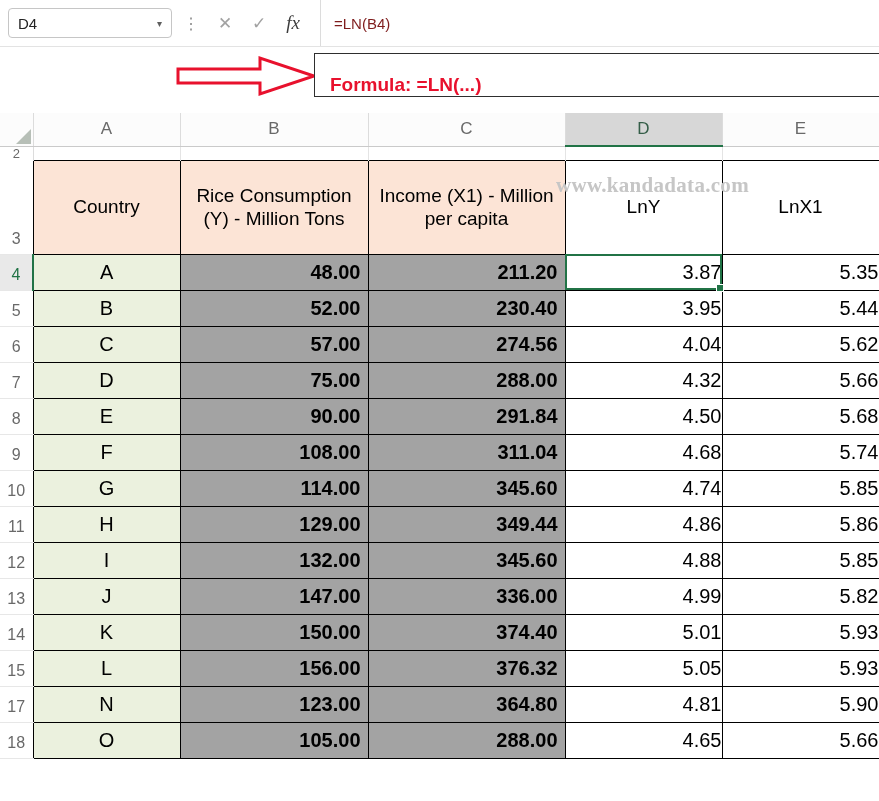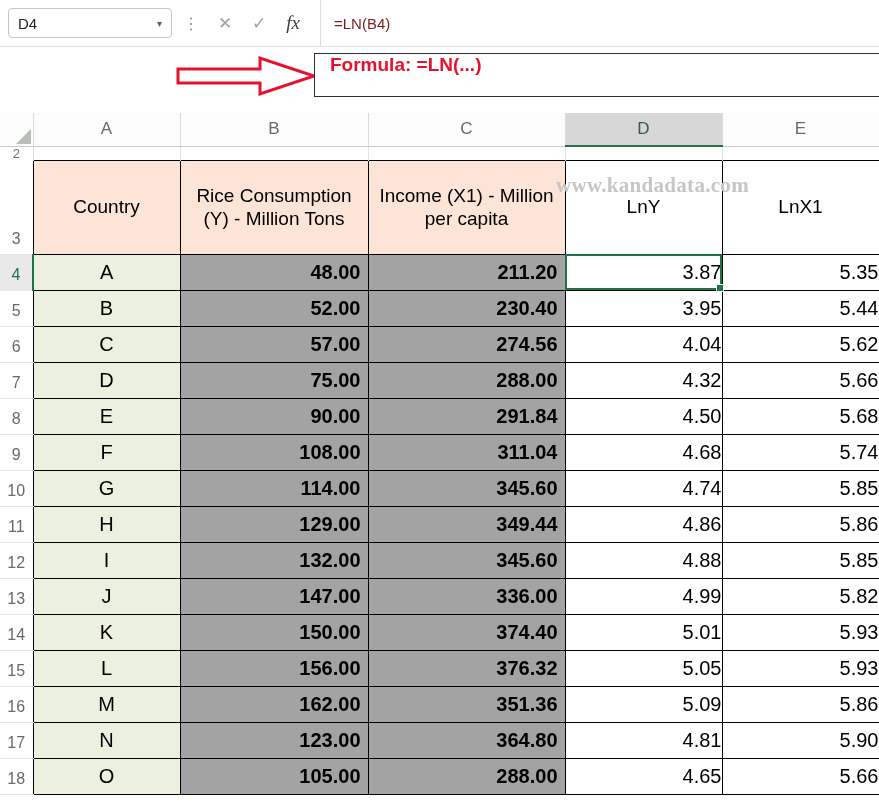--- a/index.html
+++ b/index.html
@@ -32,21 +32,21 @@
     font-size: 19px; color: #3d3d3d;
   }
   .vdiv { width: 1px; align-self: stretch; background: #dcdcdc; margin-left: 10px; }
   .formula-value { font-size: 15px; color: #7f1d1d; padding-left: 13px; text-align: right; }
 
   
   .band { height: 66px; position: relative; background: #fff; }
   .ann-box {
     position: absolute; left: 314px; right: 0; top: 6px; height: 44px;
     border: 1px solid #2e2e2e; border-right: none; background: #fff;
-    display: flex; align-items: flex-start; padding-left: 15px;
+    display: flex; align-items: flex-end; padding-left: 15px;
   }
   .ann-label { color: #e8112d; font-weight: 700; font-size: 19px; }
   .arrow-wrap { position: absolute; left: 176px; top: 7px; width: 142px; height: 44px; }
 
   
   .grid { position: relative; }
   table { border-collapse: collapse; table-layout: fixed; width: 879px; }
   th, td { padding: 0; font-weight: 400; }
 
   .col-letters th {
@@ -275,28 +275,20 @@
 
   <tr>
     <th class="rownum">15</th>
     <td class="cell" data-col="A">L</td>
     <td class="cell" data-col="B">156.00</td>
     <td class="cell" data-col="C">376.32</td>
     <td class="cell" data-col="D">5.05</td>
     <td class="cell" data-col="E">5.93</td>
   </tr>
 
-  <tr>
-    <th class="rownum">16</th>
-    <td class="cell" data-col="A">M</td>
-    <td class="cell" data-col="B">162.00</td>
-    <td class="cell" data-col="C">351.36</td>
-    <td class="cell" data-col="D">5.09</td>
-    <td class="cell" data-col="E">5.86</td>
-  </tr>
 
   <tr>
     <th class="rownum">17</th>
     <td class="cell" data-col="A">N</td>
     <td class="cell" data-col="B">123.00</td>
     <td class="cell" data-col="C">364.80</td>
     <td class="cell" data-col="D">4.81</td>
     <td class="cell" data-col="E">5.90</td>
   </tr>
 

